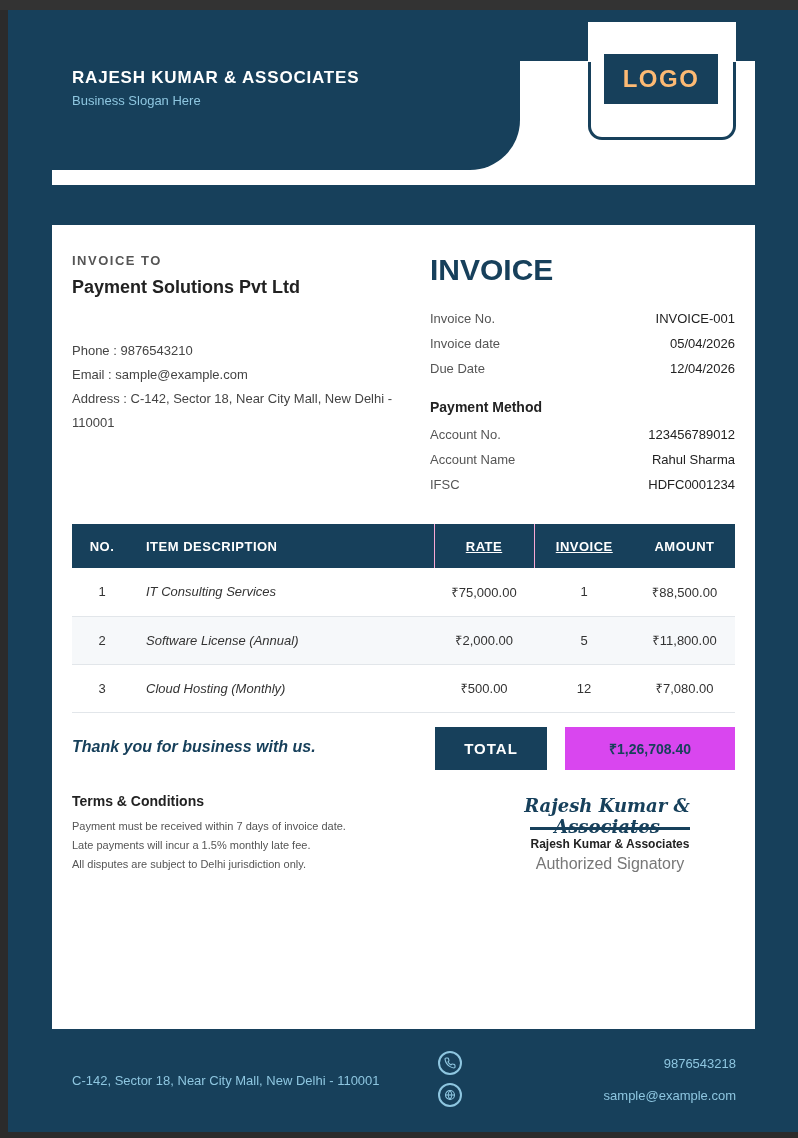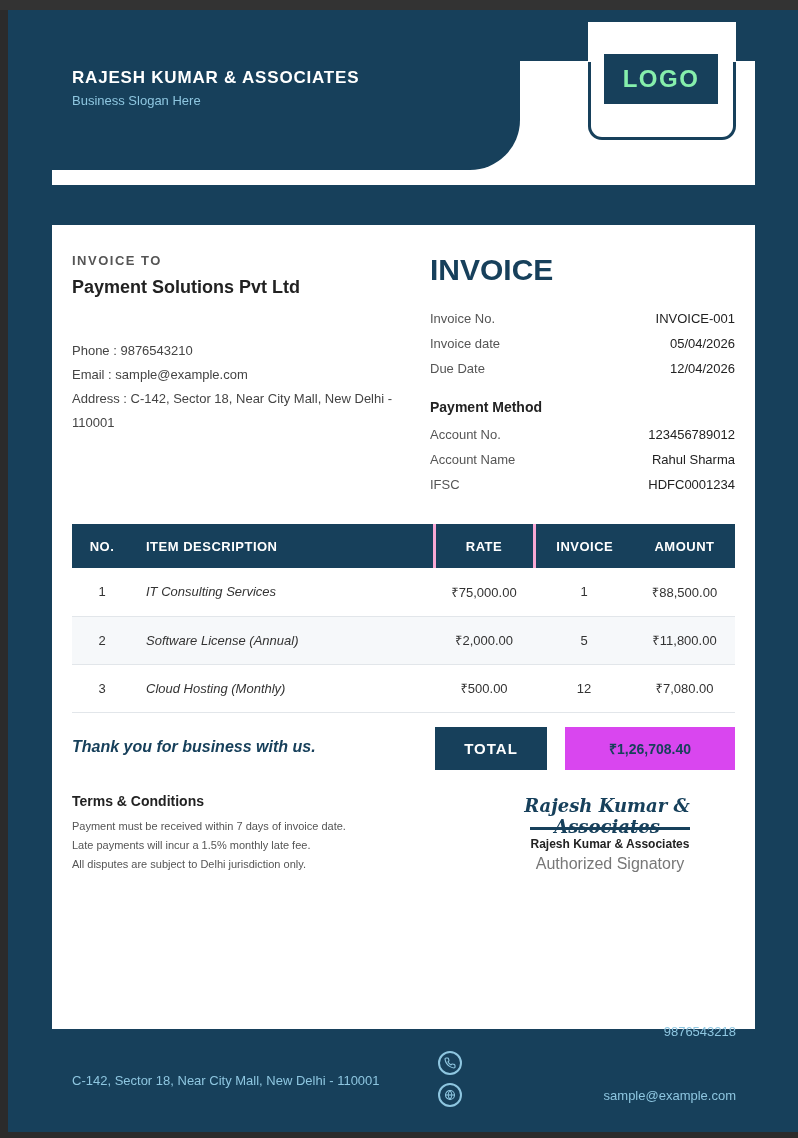--- a/index.html
+++ b/index.html
@@ -10,39 +10,39 @@
     .page { position: absolute; left: 8px; top: 10px; width: 790px; height: 1122px; background: #17405b; overflow: hidden; }
 
     
     .header-white { position: absolute; left: 44px; top: 51px; width: 703px; height: 124px; background: #fff; }
     .header-dark { position: absolute; left: 0; top: 0; width: 512px; height: 160px; background: #17405b; border-bottom-right-radius: 50px; }
     .company-name { position: absolute; left: 64px; top: 58px; font-size: 17px; font-weight: bold; color: #fff; letter-spacing: 0.8px; }
     .slogan { position: absolute; left: 64px; top: 83px; font-size: 13px; color: #8ec6e0; }
 
     .logo-card { position: absolute; left: 580px; top: 12px; width: 148px; height: 118px; background: #fff; border: 3px solid #17405b; border-top: none; border-radius: 0 0 14px 14px; }
     .logo-card-top { position: absolute; left: 580px; top: 12px; width: 148px; height: 40px; background: #fff; }
-    .logo-box { position: absolute; left: 596px; top: 44px; width: 114px; height: 50px; background: #17405b; color: #86efac; font-weight: bold; font-size: 24px; letter-spacing: 1.5px; display: flex; align-items: center; justify-content: center; }
+    .logo-box { position: absolute; left: 596px; top: 44px; width: 114px; height: 50px; background: #17405b; color: #fdba74; font-weight: bold; font-size: 24px; letter-spacing: 1.5px; display: flex; align-items: center; justify-content: center; }
 
     
     .card { position: absolute; left: 44px; top: 215px; width: 703px; height: 804px; background: #fff; }
 
     .bill-label { position: absolute; left: 20px; top: 28px; font-size: 13px; font-weight: bold; color: #555; letter-spacing: 1.5px; }
     .bill-name { position: absolute; left: 20px; top: 52px; font-size: 18px; font-weight: bold; color: #222; }
     .bill-lines { position: absolute; left: 20px; top: 114px; width: 340px; font-size: 13px; color: #444; line-height: 24px; }
 
     .inv-title { position: absolute; left: 378px; top: 28px; font-size: 30px; font-weight: bold; color: #17405b; }
     .kv { position: absolute; left: 378px; width: 305px; display: flex; justify-content: space-between; font-size: 13px; height: 25px; line-height: 25px; }
     .kv .k { color: #555; }
     .kv .v { color: #222; }
     .pay-title { position: absolute; left: 378px; top: 174px; font-size: 14px; font-weight: bold; color: #222; }
 
     
     .tbl { position: absolute; left: 20px; top: 299px; width: 663px; border-collapse: collapse; font-size: 13px; }
     .tbl th { background: #17405b; color: #fff; font-weight: bold; height: 44px; font-size: 13px; letter-spacing: 0.5px; }
-    .tbl th.sep { border-left: 3px solid #f9a8d4; }
+    .tbl th.sep { border-left: 1px solid #f9a8d4; text-decoration: underline; }
     .tbl td { height: 48px; border-bottom: 1px solid #e2e6ea; color: #333; }
     .tbl tr.alt td { background: #f6f8fa; }
     .c-no { width: 60px; text-align: center; }
     .c-desc { width: 302px; text-align: left; padding-left: 14px; }
     .c-desc-h { text-align: left; padding-left: 14px; }
     .c-rate { width: 100px; text-align: center; }
     .c-qty { width: 100px; text-align: center; }
     .c-amt { width: 101px; text-align: center; }
     .tbl td.c-desc { font-style: italic; }
 
@@ -55,21 +55,21 @@
 
     .sig-script { position: absolute; left: 440px; top: 570px; width: 230px; text-align: center; font-family: "DejaVu Serif", serif; font-style: italic; font-weight: bold; font-size: 18px; color: #17405b; }
     .sig-line { position: absolute; left: 478px; top: 602px; width: 160px; height: 3px; background: #17405b; }
     .sig-name { position: absolute; left: 440px; top: 612px; width: 236px; text-align: center; font-size: 12px; font-weight: bold; color: #222; }
     .sig-role { position: absolute; left: 440px; top: 630px; width: 236px; text-align: center; font-size: 16px; color: #777; }
 
     
     .foot-addr { position: absolute; left: 64px; top: 1063px; font-size: 13px; color: #8ec6e0; }
     .foot-icon { position: absolute; left: 430px; width: 24px; height: 24px; border: 2px solid #8ec6e0; border-radius: 50%; display: flex; align-items: center; justify-content: center; }
     .foot-icon svg { width: 12px; height: 12px; }
-    .foot-phone { position: absolute; right: 62px; top: 1014px; font-size: 13px; color: #8ec6e0; }
+    .foot-phone { position: absolute; right: 62px; top: 1046px; font-size: 13px; color: #8ec6e0; }
     .foot-email { position: absolute; right: 62px; top: 1078px; font-size: 13px; color: #8ec6e0; }
   </style>
 </head>
 <body>
 
 <div class="topbar"></div>
 
 <div class="page">
 
   <div class="header-white"></div>

